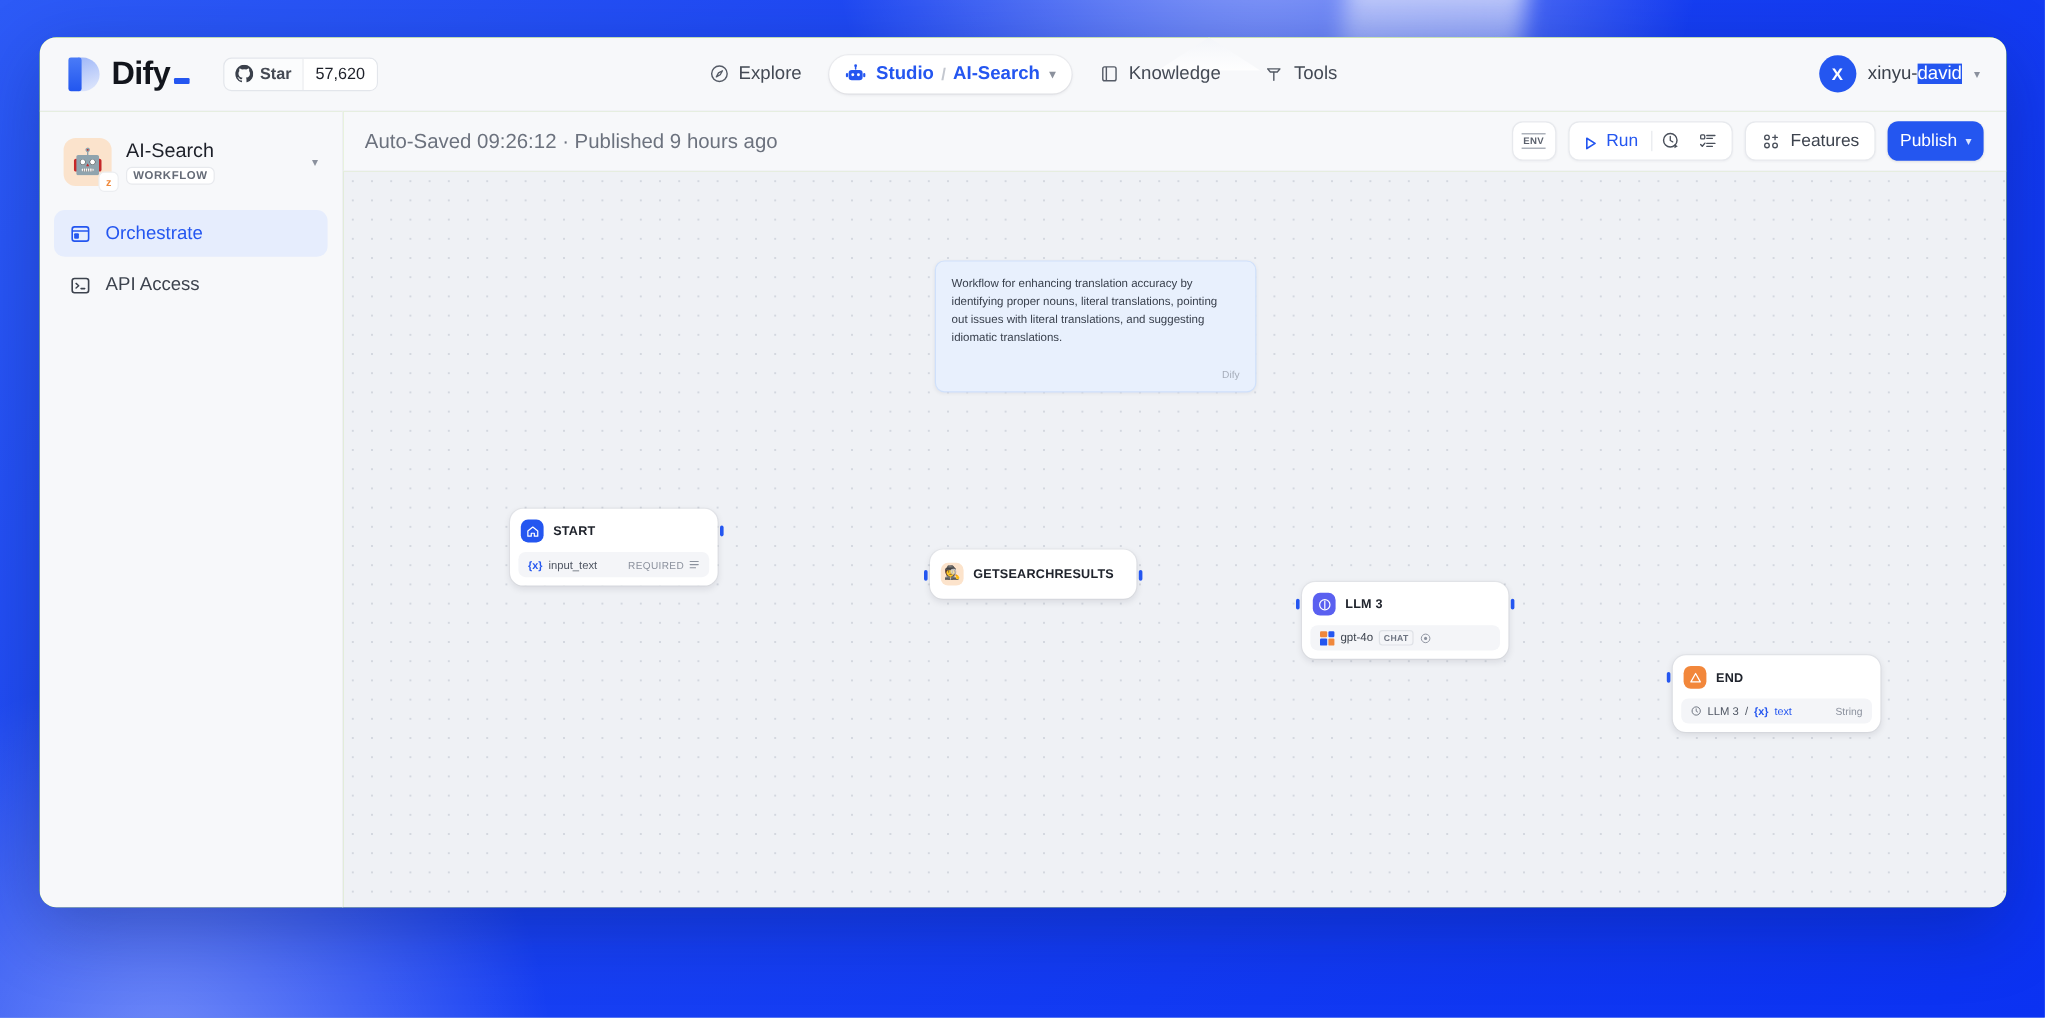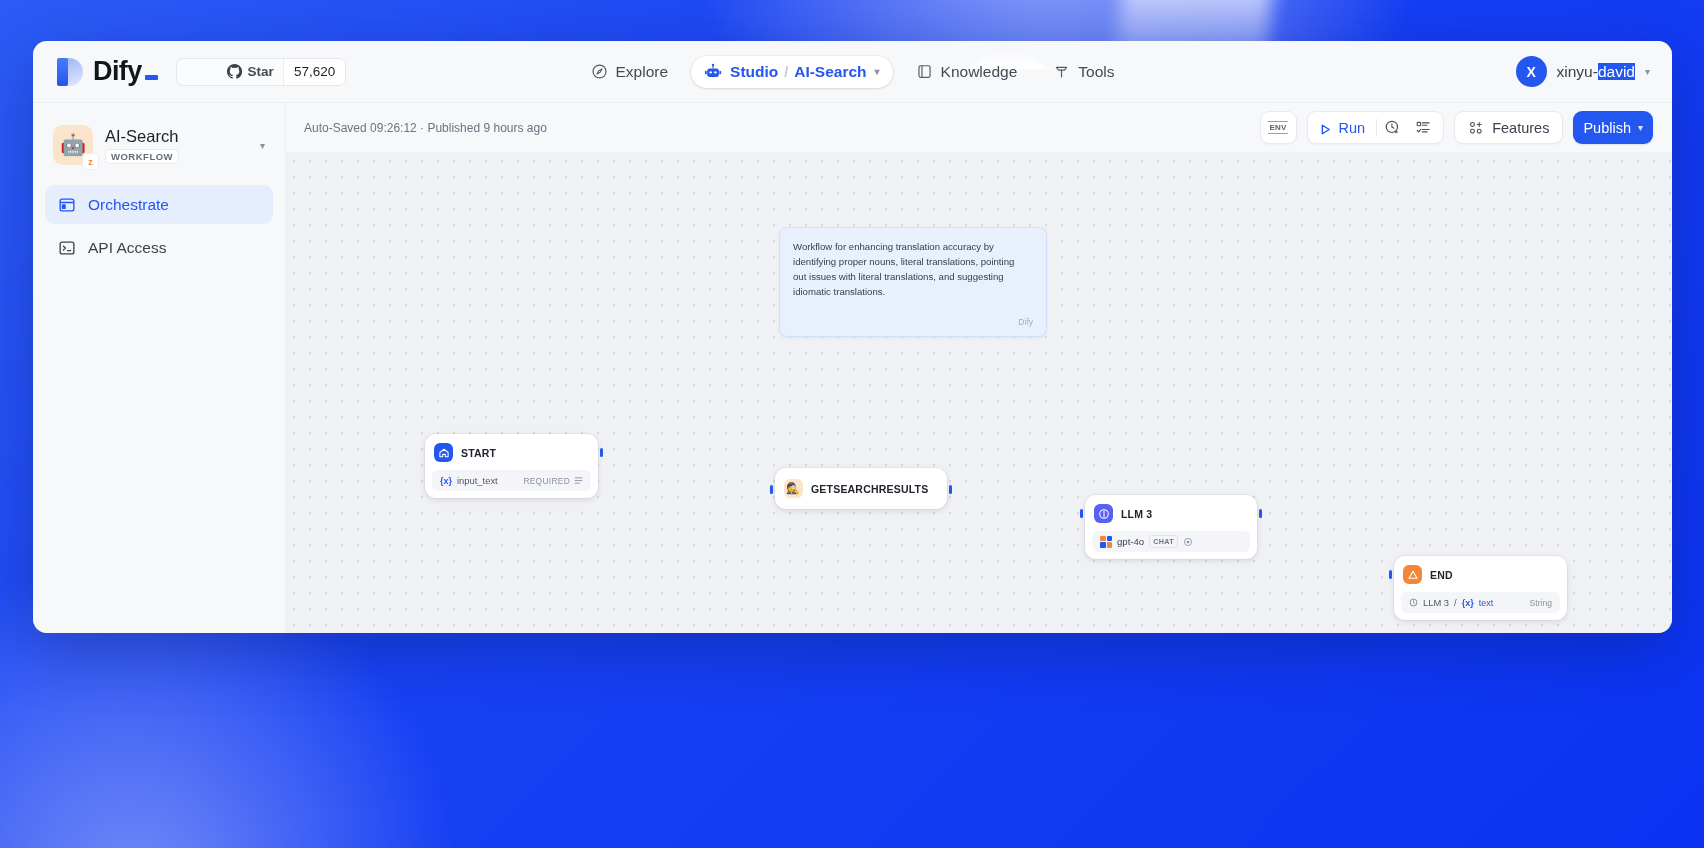--- a/index.html
+++ b/index.html
@@ -27,22 +27,22 @@
     left: 1120px; top: -60px;
     width: 150px; height: 150px;
     background: linear-gradient(180deg, rgba(255,255,255,0.95), rgba(255,255,255,0));
     filter: blur(9px);
     transform: rotate(6deg);
   }
 
   
   .window {
     position: absolute;
-    left: 33px; top: 41px;
-    width: 1639px; height: 592px;
+    left: 33px; top: 31px;
+    width: 1639px; height: 725px;
     background: #84cc16;
     border-radius: 14px;
     overflow: hidden;
     box-shadow: 0 18px 60px rgba(10, 25, 90, 0.32);
   }
   .notch {
     position: absolute;
     left: 50%; top: 0;
     width: 86px; height: 28px;
     transform: translateX(112px);
@@ -87,27 +87,26 @@
   .brand-cursor {
     display: inline-block;
     width: 13px; height: 5px;
     background: #2456f0;
     border-radius: 1px;
     margin-left: 1px;
   }
 
   .star-pill {
     display: flex; align-items: center;
-    margin-left: 18px;
+    margin-left: 28px;
     height: 28px;
     border: 1px solid #e3e6eb;
     border-radius: 7px;
     background: #fbfcfd;
     overflow: hidden;
-    padding-left: 41px;
   }
   .star-pill .sp-left {
     display: flex; align-items: center; gap: 6px;
     padding: 0 9px 0 9px; height: 100%;
   }
   .star-pill .sp-label { font-size: 13.5px; font-weight: 700; color: #454a54; }
   .star-pill .sp-count {
     font-size: 13.5px; font-weight: 400; color: #1d2029;
     background: #ffffff;
     padding: 0 10px; height: 100%;
@@ -212,21 +211,21 @@
   
   .main { flex: 1; display: flex; flex-direction: column; min-width: 0; }
   .toolbar {
     height: 50px;
     background: #f7f8fa;
     display: flex; align-items: center;
     padding: 0 19px 0 18px;
     gap: 10px;
     border-bottom: 1px solid #edeff2;
   }
-  .save-status { font-size: 12px; color: #6c727e; }
+  .save-status { font-size: 17px; color: #6c727e; }
   .tb-right { margin-left: auto; display: flex; align-items: center; gap: 10px; }
 
   .tb-box {
     height: 33px;
     background: #fff;
     border: 1px solid #e7e9ed;
     border-radius: 9px;
     display: flex; align-items: center;
     box-shadow: 0 1px 2px rgba(16,24,40,0.04);
     cursor: pointer;

